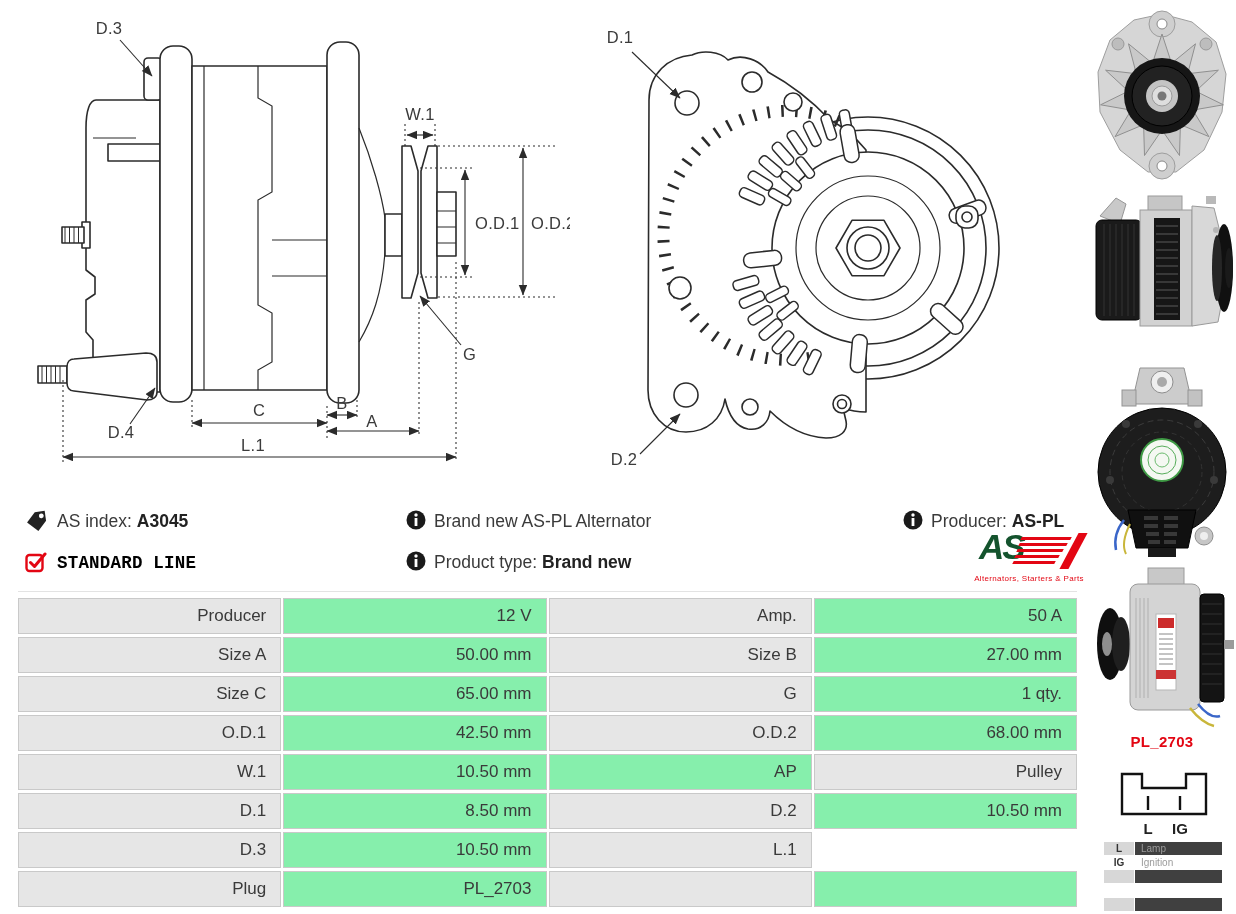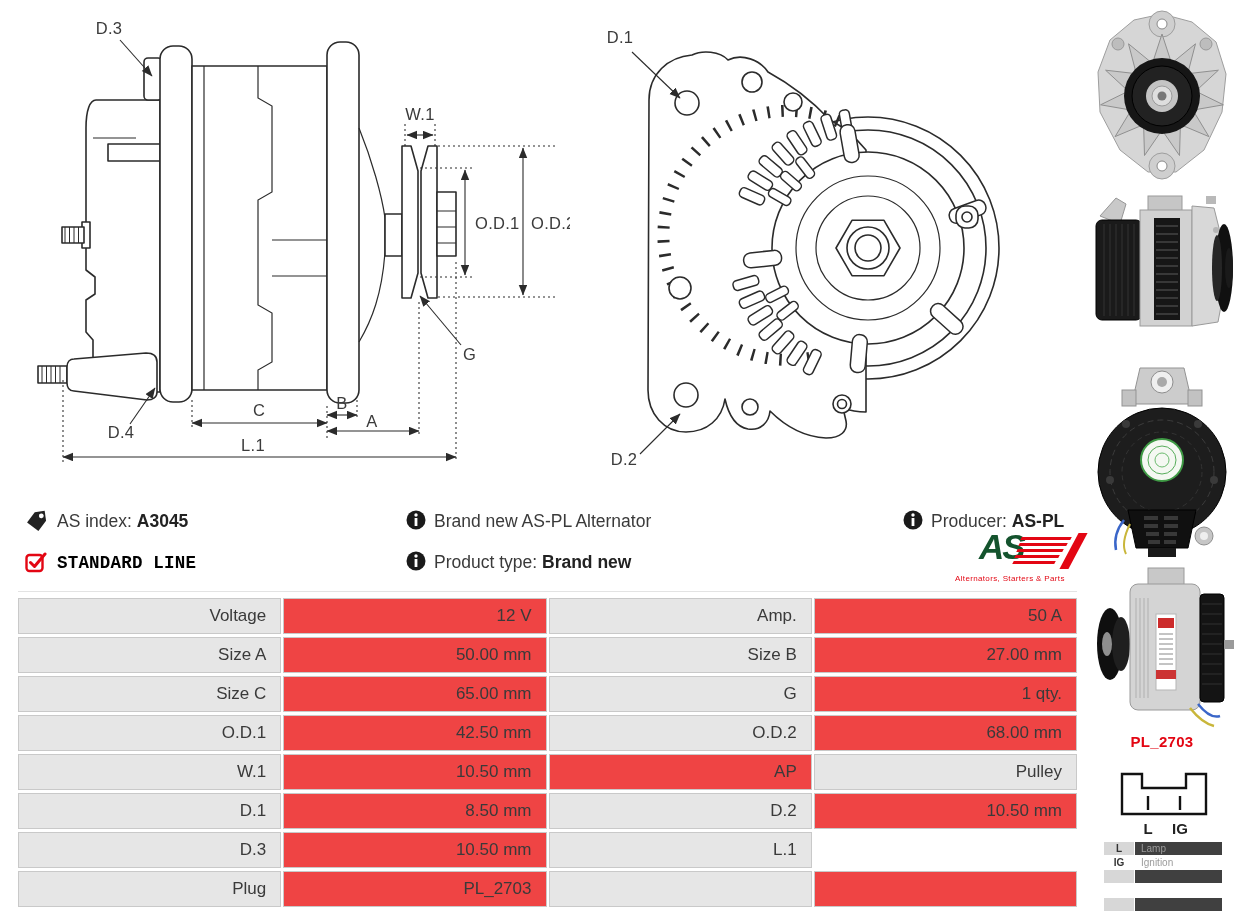--- a/index.html
+++ b/index.html
@@ -17,39 +17,39 @@
   .info-line{position:absolute;font-size:17.5px;white-space:nowrap;}
   .info-line b{color:#222;margin-top:12px;}
   .red{color:#000000;font-family:Liberation Mono, monospace;}
   .badge{font-weight:bold;letter-spacing:.2px;}
   
   #spec-table{position:absolute;left:18px;top:598px;width:1059px;}
   .spec-row{display:grid;grid-template-columns:repeat(4,1fr);gap:2px;margin-bottom:3px;}
   .spec-row .cell{height:34px;line-height:34px;border:1px solid #c9c9c9;
       text-align:right;padding-right:14px;font-size:17px;color:#3a3a3a;overflow:hidden;}
   .spec-row .lbl{background:#e6e6e6;}
-  .spec-row .val{background:#ef4444;padding-left:16px;}
+  .spec-row .val{background:#86efac;padding-left:16px;}
   .divider{position:absolute;left:18px;top:591px;width:1059px;height:1px;background:#e3e3e3;}
   
   .photo{position:absolute;background:#fff;}
   #plug-code{position:absolute;left:1088px;top:733px;width:148px;text-align:center;
       font-size:15px;font-weight:bold;color:#e30613;letter-spacing:.3px;}
   #plug-legend{position:absolute;left:1104px;top:842px;width:118px;}
   .leg-row{display:grid;grid-template-columns:30px 1fr;gap:1px;margin-bottom:1px;height:13px;}
   .leg-row.gray .leg-pin{background:#d7d7d7;}
   .leg-row.gray .leg-desc{background:#404040;}
   .leg-pin{font-size:10px;font-weight:bold;color:#333;text-align:center;line-height:13px;}
   .leg-desc{font-size:10px;color:#9b9b9b;padding-left:6px;line-height:13px;}
   
   #as-logo{position:absolute;left:963px;top:531px;width:132px;height:58px;}
   #as-logo .as-txt{position:absolute;left:16px;top:-4px;font-size:35px;font-weight:bold;
       font-style:italic;color:#14532d;letter-spacing:-2px;}
   #as-logo .stripe{position:absolute;background:#e30613;height:3px;transform:skewX(-28deg);}
   #as-logo .bar{position:absolute;background:#e30613;width:9px;height:36px;left:106px;top:2px;transform:skewX(-28deg);}
-  #as-logo .tagline{position:absolute;left:-8px;top:43px;width:148px;
+  #as-logo .tagline{position:absolute;left:-8px;top:43px;width:148px;text-align:center;
       font-size:8px;color:#e30613;letter-spacing:.35px;}
   .icon{position:absolute;}
 </style>
 </head>
 <body>
 
 <div id="page">
 
   <svg class="abs" style="left:0;top:0" width="570" height="500" viewBox="0 0 570 500">
     <defs>
@@ -246,21 +246,21 @@
     <div class="stripe" style="left:52px;top:24px;width:44px"></div>
     <div class="stripe" style="left:50px;top:30px;width:42px"></div>
     <div class="bar"></div>
     <div class="tagline">Alternators, Starters &amp; Parts</div>
   </div>
 
   <div class="divider"></div>
 
   <div id="spec-table">
       <div class="spec-row">
-        <div class="cell lbl">Voltage</div>
+        <div class="cell lbl">Producer</div>
         <div class="cell val">12 V</div>
         <div class="cell lbl">Amp.</div>
         <div class="cell val">50 A</div>
       </div>
       <div class="spec-row">
         <div class="cell lbl">Size A</div>
         <div class="cell val">50.00 mm</div>
         <div class="cell lbl">Size B</div>
         <div class="cell val">27.00 mm</div>
       </div>

